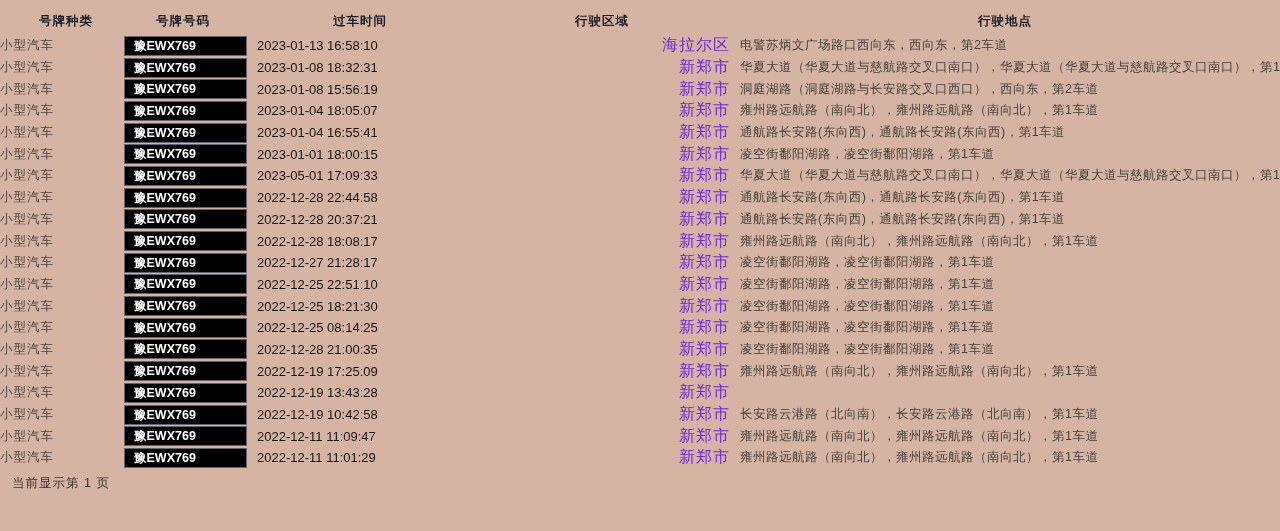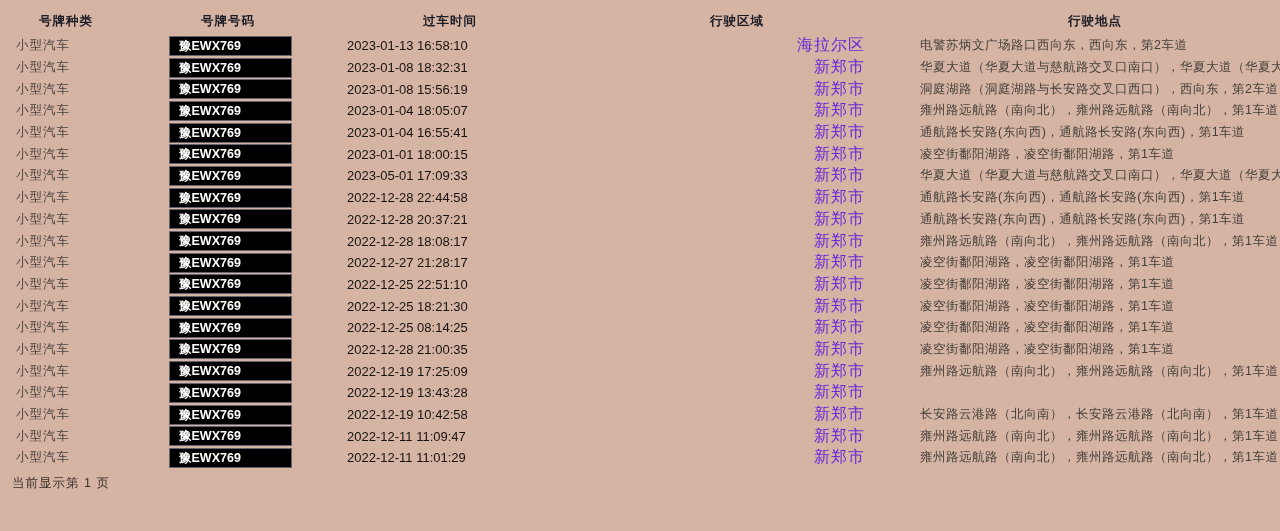--- a/index.html
+++ b/index.html
@@ -8,21 +8,20 @@
     background: #d6b4a4;
     font-family: "Liberation Sans", "DejaVu Sans", sans-serif;
     overflow: hidden;
   }
   .screen { position: relative; width: 1280px; height: 531px; background: #d6b4a4; }
 
   .grid {
     display: grid;
     grid-template-columns: 114px 138px 168px 310px 1fr;
     align-items: center;
-    gap: 45px;
   }
 
   .header-row { margin-top: 13px; height: 17px; }
   .header-cell {
     font-size: 12.5px;
     font-weight: bold;
     color: #1c1c26;
     text-align: center;
     letter-spacing: 1px;
     white-space: nowrap;
@@ -30,21 +29,20 @@
   .header-cell.h1 { padding-left: 18px; }
   .header-cell.h3 { padding-left: 48px; }
   .header-cell.h4 { padding-left: 54px; }
 
   #rows-container { margin-top: 5px; }
 
   .data-row { height: 21.7px; }
   .cell { white-space: nowrap; overflow: hidden; }
 
   .cell.type {
-    padding-left: 16px;
     font-size: 12.5px;
     color: #4c443e;
     letter-spacing: 1px;
   }
   .cell.plate-cell { padding-left: 10px; }
   .plate-box {
     display: inline-block;
     width: 123px;
     height: 20px;
     line-height: 18px;

